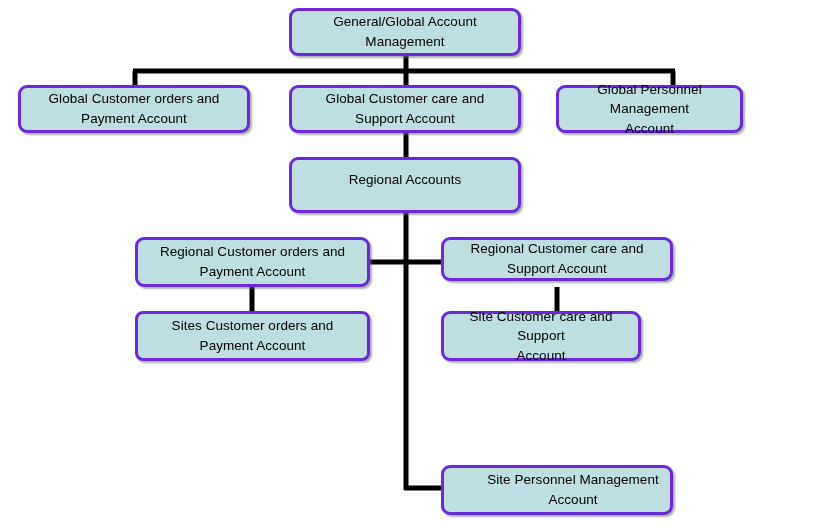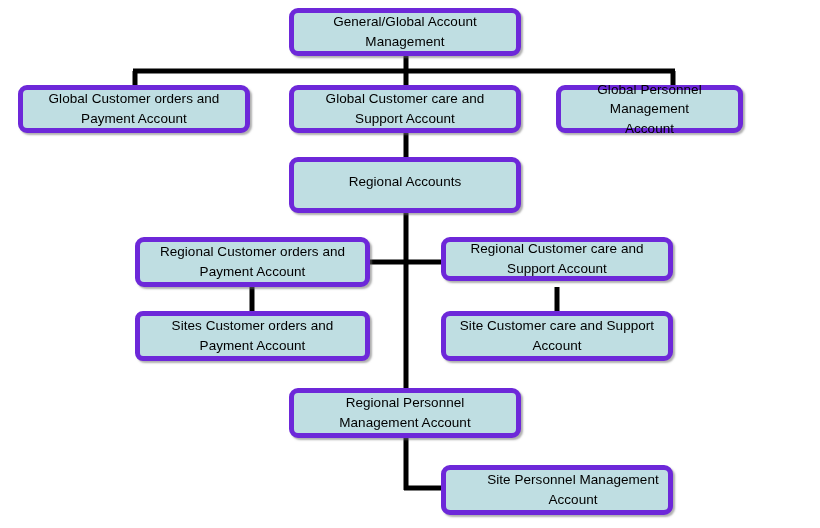--- a/index.html
+++ b/index.html
@@ -26,21 +26,21 @@
     height: 528px;
     z-index: 1;
     pointer-events: none;
   }
   
   .node {
     position: absolute;
     z-index: 2;
     box-sizing: border-box;
     background: #bfdee2;
-    border: 5px solid #6d28d9;
+    border: 3px solid #6d28d9;
     border-radius: 9px;
     box-shadow: 2px 2px 2px rgba(110,110,110,0.55);
     display: flex;
     align-items: center;
     justify-content: center;
     text-align: center;
     padding: 0 8px;
   }
   .node-label {
     font-size: 13.5px;
@@ -116,28 +116,24 @@
   <div class="node" style="left:441px; top:237px; width:232px; height:44px;">
     <span class="node-label" style="white-space: pre-line;">Regional Customer care and
 Support Account</span>
   </div>
 
   <div class="node" style="left:135px; top:311px; width:235px; height:50px;border-radius:8px;">
     <span class="node-label" style="white-space: pre-line;">Sites Customer orders and
 Payment Account</span>
   </div>
 
-  <div class="node" style="left:441px; top:311px; width:232px; height:50px;">
+  <div class="node" style="left:441px; top:311px; width:200px; height:50px;">
     <span class="node-label" style="white-space: pre-line;">Site Customer care and Support
 Account</span>
   </div>
 
-  <div class="node" style="left:289px; top:388px; width:232px; height:50px;">
-    <span class="node-label" style="white-space: pre-line;">Regional Personnel
-Management Account</span>
-  </div>
 
   <div class="node" style="left:441px; top:465px; width:232px; height:50px;padding-left:40px;">
     <span class="node-label" style="white-space: pre-line;">Site Personnel Management
 Account</span>
   </div>
 
 </div>
 
 </body></html>

